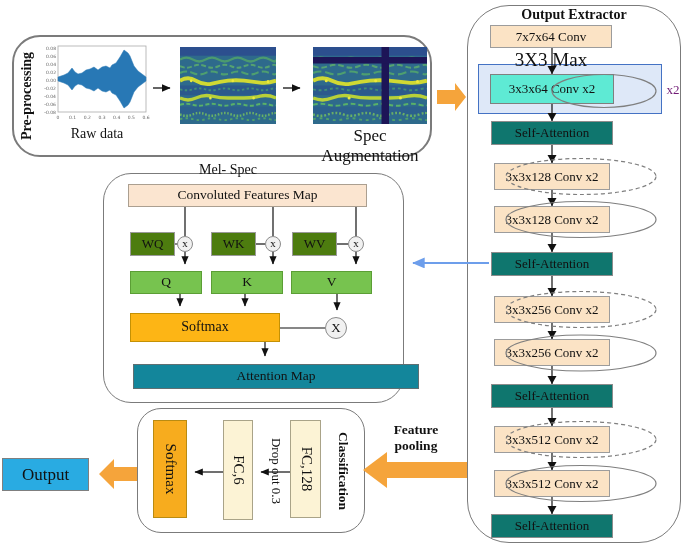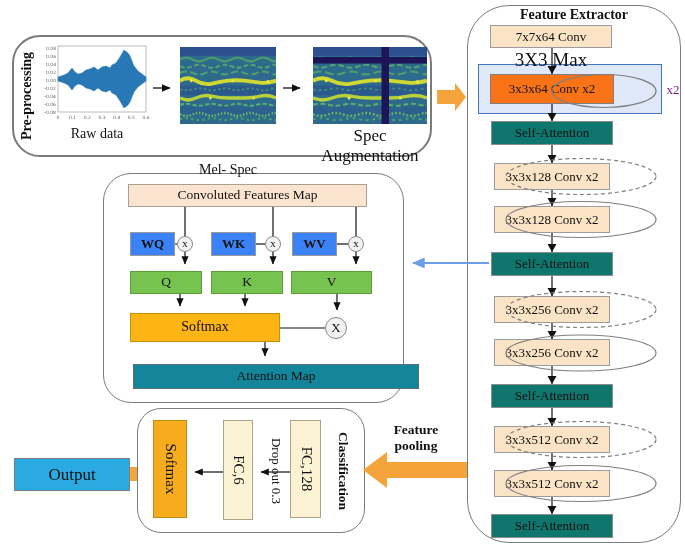--- a/index.html
+++ b/index.html
@@ -7,23 +7,23 @@
           font-family:"Liberation Serif","DejaVu Serif",serif;color:#111;}
   .container{position:absolute;box-sizing:border-box;border:2px solid #7b7b7b;border-radius:28px;background:#fff;z-index:1;}
   .box{position:absolute;box-sizing:border-box;border:1px solid #8a8a8a;display:flex;align-items:center;justify-content:center;
        font-size:13px;z-index:3;text-align:center;line-height:1.05;}
   .lbl{position:absolute;z-index:3;text-align:center;}
   .vwrap{position:absolute;z-index:3;}
   .rot90{position:absolute;left:50%;top:50%;transform:translate(-50%,-50%) rotate(90deg);white-space:nowrap;}
   .rotm90{position:absolute;left:50%;top:50%;transform:translate(-50%,-50%) rotate(-90deg);white-space:nowrap;}
   .tan{background:#FBE3C5;border-color:#9c9c9c;}
   .sa{background:#0f766e;border-color:#8c8c8c;}
-  .gray64{background:#f97316;border-color:#7f7f7f;}
+  .gray64{background:#5eead4;border-color:#7f7f7f;}
   .cream{background:#FCF3D5;border-color:#a9a388;}
-  .lgreen{background:#3b82f6;border-color:#9a9a9a;font-weight:bold;}
+  .lgreen{background:#4d7c0f;border-color:#9a9a9a;}
   .green{background:#77C34F;border-color:#5b9e35;}
   .softmax{background:#FDB515;border-color:#c49104;}
   .softmax2{background:#F7AC1E;border-color:#b98b12;}
   .teal{background:#13869B;border-color:#5f6f72;}
   .cyan{background:#29ABE2;border-color:#7f7f7f;}
   .peach{background:#FBE5D0;border-color:#ab9f90;}
   .bluebox{position:absolute;box-sizing:border-box;background:#DEE8F8;border:1.6px solid #4472C4;z-index:1;}
   svg.layer{position:absolute;left:0;top:0;z-index:2;pointer-events:none;}
   svg.toplayer{position:absolute;left:0;top:0;z-index:4;pointer-events:none;}
   .tick{font-size:4.5px;fill:#666;font-family:"DejaVu Sans",sans-serif;}
@@ -158,21 +158,21 @@
   </svg>
   <div class="lbl" style="left:175px;top:126px;width:106px;font-size:14px;margin-top:36px;">Mel- Spec</div>
 
   <svg class="lbl" style="left:313px;top:47px;" width="114" height="77">
     <use href="#sg" width="114" height="77"></use>
     <rect x="68.5" y="0" width="7.5" height="77" fill="#1D1557"></rect>
     <rect x="0" y="10" width="114" height="6.5" fill="#1D1557"></rect>
   </svg>
   <div class="lbl" style="left:305px;top:126px;width:130px;font-size:17px;">Spec Augmentation</div>
 
-  <div class="lbl bold" style="left:467px;top:7px;width:214px;font-size:14px;">Feature Extractor</div>
+  <div class="lbl bold" style="left:467px;top:7px;width:214px;font-size:14px;">Output Extractor</div>
   <div class="box tan" style="left:490px;top:25px;width:122px;height:23px;">7x7x64 Conv</div>
   <div class="lbl" style="left:490px;top:49px;width:122px;font-size:19px;">3X3 Max pooling</div>
   <div class="box gray64" style="left:490px;top:74px;width:124px;height:30px;">3x3x64 Conv x2</div>
   <div class="lbl" style="left:662px;top:82px;width:22px;font-size:13px;color:#701a75;">x2</div>
   <div class="box sa" style="left:491px;top:121px;width:122px;height:24px;">Self-Attention</div>
   <div class="box tan" style="left:494px;top:163px;width:116px;height:27px;">3x3x128 Conv x2</div>
   <div class="box tan" style="left:494px;top:206px;width:116px;height:27px;">3x3x128 Conv x2</div>
   <div class="box sa" style="left:491px;top:252px;width:122px;height:24px;">Self-Attention</div>
   <div class="box tan" style="left:494px;top:296px;width:116px;height:27px;">3x3x256 Conv x2</div>
   <div class="box tan" style="left:494px;top:339px;width:116px;height:27px;">3x3x256 Conv x2</div>
@@ -217,15 +217,15 @@
     <span class="rot90" style="font-size:13px;">Drop out 0.3</span>
   </div>
   <div class="box cream" style="left:290px;top:420px;width:31px;height:98px;">
     <span class="rot90" style="font-size:15px;">FC,128</span>
   </div>
   <div class="vwrap" style="left:330px;top:418px;width:26px;height:106px;">
     <span class="rot90 bold" style="font-size:13.5px;">Classification</span>
   </div>
   <div class="lbl bold" style="left:386px;top:422px;width:60px;font-size:13.5px;">Feature pooling</div>
 
-  <div class="box cyan" style="left:2px;top:458px;width:116px;height:33px;font-size:17px;margin-left:12px;">Output</div>
+  <div class="box cyan" style="left:2px;top:458px;width:87px;height:33px;font-size:17px;">Output</div>
 
 </div>
 
 </body></html>

